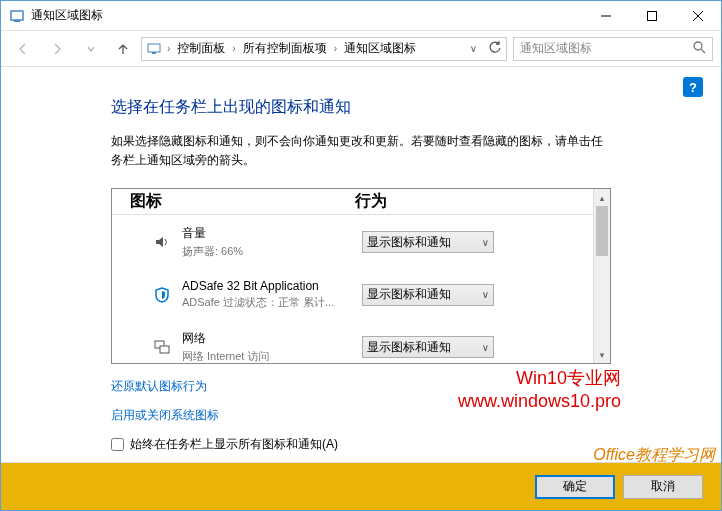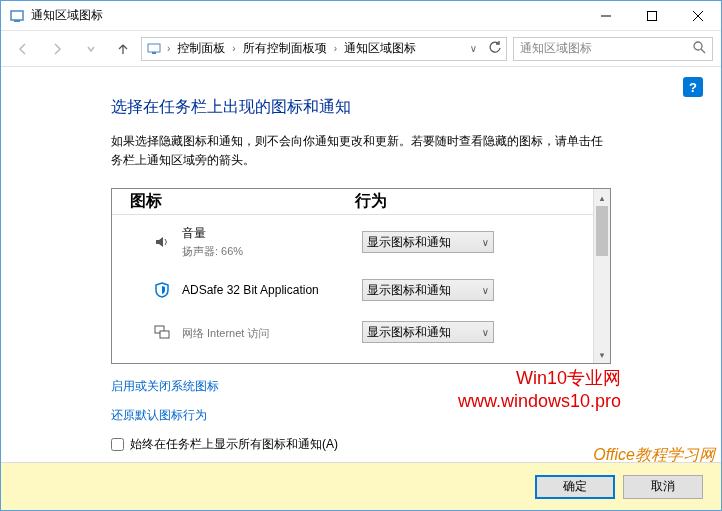--- a/index.html
+++ b/index.html
@@ -37,21 +37,21 @@
 .rowselect .chev { font-size: 10px; color: #555; }
 .scrollbar { width: 17px; background: #f0f0f0; border-left: 1px solid #ddd; position: relative; }
 .scrollbtn { height: 17px; background: #f0f0f0; display: flex; align-items: center; justify-content: center; font-size: 9px; color: #666; }
 .scrollthumb { position: absolute; top: 17px; left: 2px; right: 2px; height: 50px; background: #c2c2c2; }
 .links { margin: 14px 72px 0 72px; }
 .link { font-size: 12px; color: #0066cc; margin-bottom: 12px; cursor: pointer; }
 .checkbox-row { display: flex; align-items: center; font-size: 12px; margin-top: 12px; }
 .checkbox-row input { margin-right: 6px; width: 13px; height: 13px; }
 .watermark1 { position: absolute; right: 100px; top: 366px; color: #e00000; font-size: 18px; text-align: right; line-height: 1.3; pointer-events: none; }
 .watermark2 { position: absolute; right: 6px; bottom: 30px; color: #e08000; font-size: 16px; font-style: italic; pointer-events: none; }
-.footer { position: absolute; bottom: 0; left: 0; right: 0; height: 48px; background: #fef9c3; border-top: 1px solid #ddd; display: flex; align-items: center; justify-content: flex-end; padding-right: 18px; gap: 8px; margin-top: 24px; }
+.footer { position: absolute; bottom: 0; left: 0; right: 0; height: 48px; background: #eab308; border-top: 1px solid #ddd; display: flex; align-items: center; justify-content: flex-end; padding-right: 18px; gap: 8px; margin-top: 24px; }
 .btn { min-width: 80px; height: 24px; border: 1px solid #adadad; background: #e1e1e1; font-size: 12px; display: flex; align-items: center; justify-content: center; }
 .btn.primary { border: 2px solid #0078d7; }
 </style>
 </head>
 <body>
 
 <div class="titlebar">
   <span class="ticon">
     <svg width="14" height="14" viewBox="0 0 14 14">
         <rect x="1" y="2" width="12" height="9" fill="none" stroke="#4a88c7" stroke-width="1.5"></rect>
@@ -159,53 +159,55 @@
 
       <div class="row">
         <div class="rowicon">
             <svg width="16" height="16">
               <path d="M8 1 L14 3 L14 8 Q14 14 8 15 Q2 14 2 8 L2 3 Z" fill="none" stroke="#0078d7" stroke-width="1.5"></path>
               <path d="M8 4 L11 5 L11 8 Q11 11 8 12 Z" fill="#0078d7"></path>
             </svg>
           </div>
         <div class="rowtxt">
           <span class="rowtitle">ADSafe 32 Bit Application</span>
+          <span class="rowsub">ADSafe  过滤状态：正常  累计...</span>
         </div>
         <div class="rowselect">
             <span>显示图标和通知</span>
             <span class="chev">∨</span>
           </div>
       </div>
 
       <div class="row">
         <div class="rowicon">
             <svg width="16" height="16">
               <rect x="1" y="2" width="9" height="7" fill="none" stroke="#555"></rect>
               <rect x="6" y="7" width="9" height="7" fill="#fff" stroke="#555"></rect>
             </svg>
           </div>
         <div class="rowtxt">
+          <span class="rowtitle">网络</span>
           <span class="rowsub">网络 Internet 访问</span>
         </div>
         <div class="rowselect">
             <span>显示图标和通知</span>
             <span class="chev">∨</span>
           </div>
       </div>
     </div>
     <div class="scrollbar">
       <div class="scrollbtn">▴</div>
       <div class="scrollthumb"></div>
       <div class="scrollbtn" style="position:absolute;bottom:0;width:100%;">▾</div>
     </div>
   </div>
 
   <div class="links">
+    <div class="link">还原默认图标行为</div>
     <div class="link">启用或关闭系统图标</div>
-    <div class="link">还原默认图标行为</div>
     <div class="checkbox-row">
       <input type="checkbox" style="">
       <span>始终在任务栏上显示所有图标和通知(A)</span>
     </div>
   </div>
 </div>
 
 <div class="watermark1">
   <div>Win10专业网</div>
   <div>www.windows10.pro</div>

